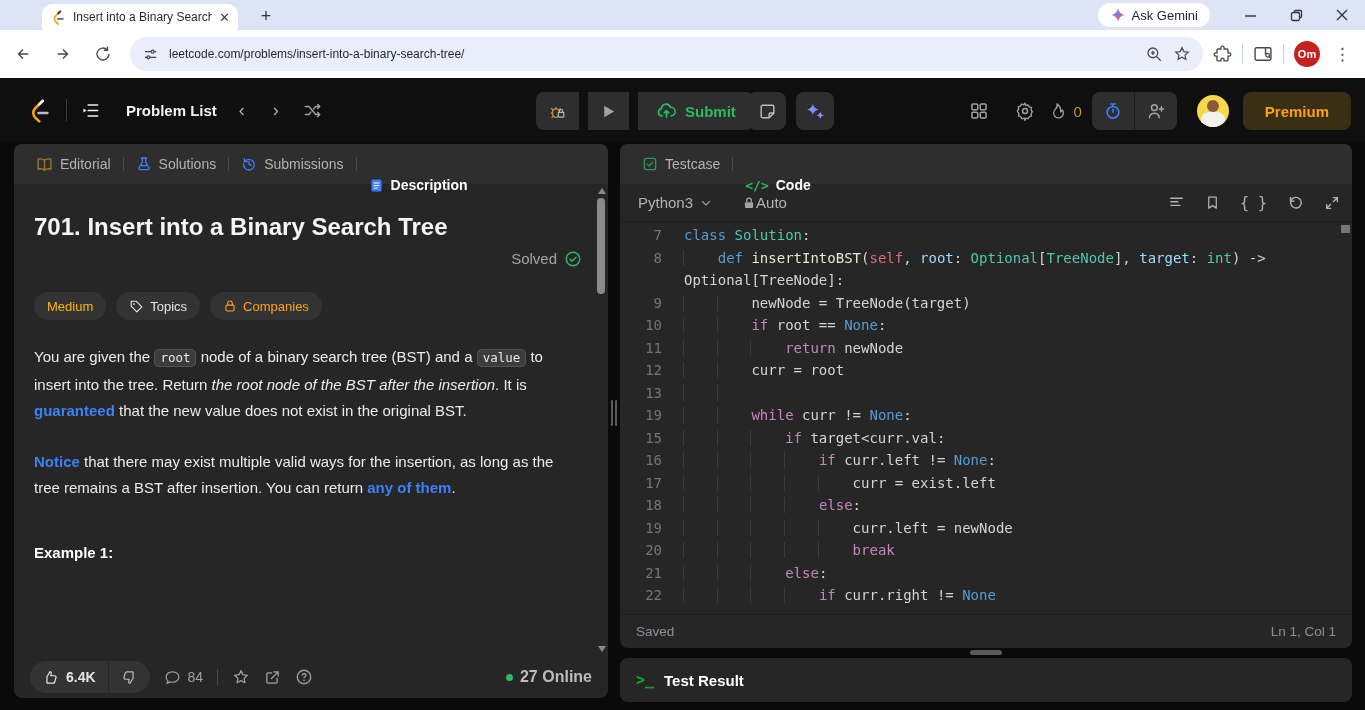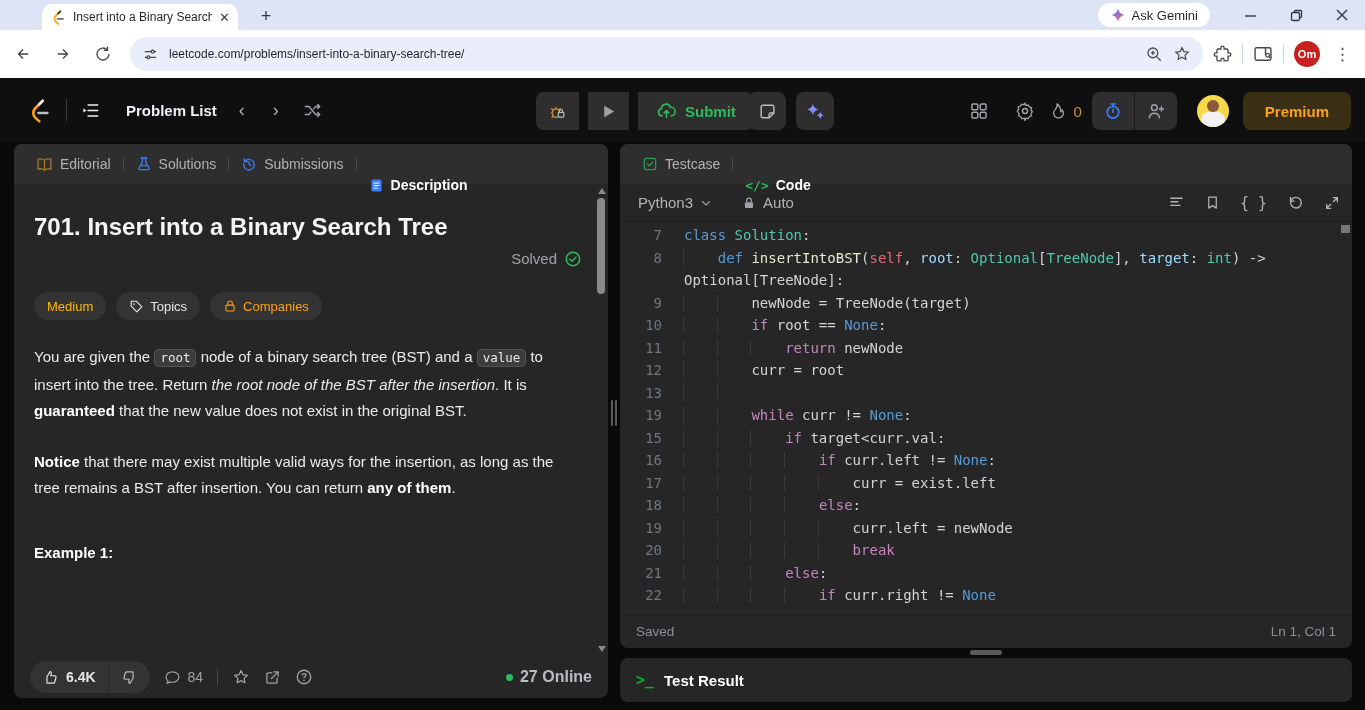--- a/index.html
+++ b/index.html
@@ -58,42 +58,42 @@
   #lp-content { position:relative; height:472px; overflow:hidden; padding:26px 26px 0 20px; }
   #title-row { display:flex;flex-direction:column; }
   #problem-title { font-size:24px; line-height:34px; font-weight:bold; color:#f5f5f5; width:455px; }
   #solved-badge { margin-left:auto; display:flex; align-items:flex-start; gap:7px; color:#9fa3a9; font-size:15px; padding-top:6px; }
   #tag-row { display:flex; gap:10px; margin-top:24px; }
   .tag-pill { background:#333333; border-radius:14px; height:28px; display:flex; align-items:center; gap:6px; padding:0 13px; font-size:13px; color:#e6e6e6; }
   .tag-pill.medium { color:#ffb800; }
   .tag-pill.companies { color:#ffa116; }
   .desc-p { margin-top:24px; font-size:15px; line-height:26.5px; color:#ebebeb; }
   .seg-code { font-family:"DejaVu Sans Mono", monospace; background:#3c3c3c; border:1px solid #545454; border-radius:5px; padding:0px 5px 1px; font-size:12.5px; color:#e8e8e8; }
-  .seg-b { font-weight:bold; color:#ffffff;margin-top:16px; }
+  .seg-b { font-weight:bold; color:#3b82f6;margin-top:16px; }
   .seg-i { font-style:italic; }
   #example-label { margin-top:42px; font-size:15px; font-weight:bold; color:#fff; }
   #lp-scroll { position:absolute; right:0px; top:42px; bottom:44px; width:13px; }
   #lp-scroll .arrow { position:absolute; left:3px; width:0; height:0; border-left:4px solid transparent; border-right:4px solid transparent; }
   #lp-scroll .up { top:2px; border-bottom:6px solid #8a8a8a; }
   #lp-scroll .down { bottom:2px; border-top:6px solid #8a8a8a; }
   #lp-thumb { position:absolute; left:2px; top:12px; width:8px; height:96px; background:#8a8a8a; border-radius:4px; }
   #lp-footer { height:42px; display:flex; align-items:center; padding:0 16px; gap:14px; }
   .vote-group { display:flex; gap:1px; border-radius:17px; overflow:hidden; }
   .vote-seg { background:#333333; height:32px; display:flex; align-items:center; gap:7px; padding:0 12px; color:#e6e6e6; font-size:14px; font-weight:bold; }
   .fo-ic { color:#9fa3a9; display:flex; align-items:center; gap:7px; font-size:14px; }
   .fo-div { width:1px; height:16px; background:#4a4a4a; }
   #online { margin-left:auto; display:flex; align-items:center; gap:7px; color:#b9bcc1; font-size:16px; font-weight:bold; }
   #online .dot { width:7px; height:7px; border-radius:50%; background:#2cbb5d; }
 
   
   #code-panel { left:620px; top:144px; width:732px; height:504px; }
   #cp-header { height:40px; background:#2e2e2e; border-radius:8px 8px 0 0; display:flex; align-items:center; padding:0 14px; }
   #cp-toolbar { height:38px; display:flex; align-items:center; padding:0 12px; border-bottom:1px solid #1f1f1f; }
   #lang-select { color:#b3b3b3; font-size:15px; display:flex; align-items:center; gap:7px; padding:0 6px; }
-  #auto-item { color:#b3b3b3; font-size:15px; display:flex; align-items:center; gap:7px; margin-left:24px; }
+  #auto-item { color:#b3b3b3; font-size:15px; display:flex; align-items:center; margin-left:24px; }
   #cp-tool-right { margin-left:auto; display:flex; align-items:center; gap:20px; color:#b3b3b3; }
   #code-area { position:relative; height:392px; overflow:hidden; padding-top:2px; }
   .code-row { height:22.5px; display:flex; font-family:"DejaVu Sans Mono", monospace; font-size:14px; line-height:22.5px; }
   .gutter { width:42px; text-align:right; color:#6e7681; flex:none; padding-right:0; }
   .code-text { white-space:pre; padding-left:22px; }
   .tok-kw { color:#569cd6; } .tok-ctrl { color:#c586c0; } .tok-type { color:#4ec9b0; }
   .tok-fn { color:#e8e8d0; } .tok-self { color:#e06c75; } .tok-param { color:#9cdcfe; }
   .tok-pl { color:#d4d4d4; } .tok-ind { color:#d4d4d4; border-left:1px solid #3a3a3a; margin-left:-1px; }
   #code-scroll-thumb { position:absolute; right:2px; top:3px; width:9px; height:8px; background:#777; }
   #cp-status { height:33px; display:flex; align-items:center; padding:0 16px; color:#8a8f98; font-size:13.5px; border-top:1px solid #1f1f1f; }

